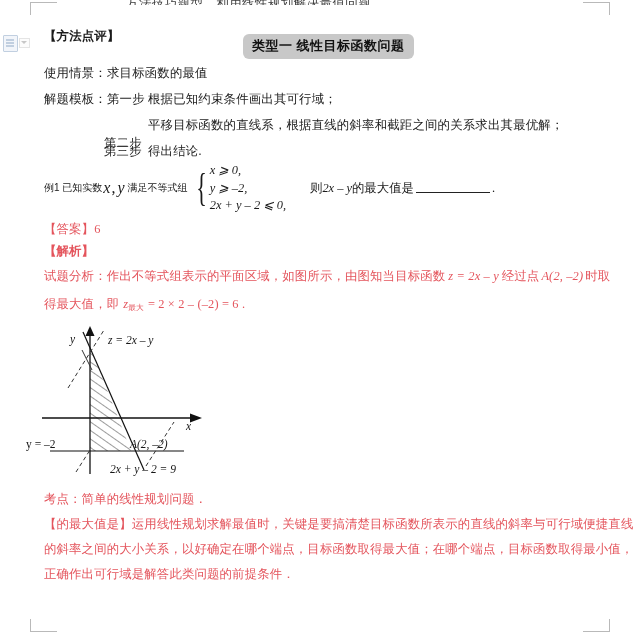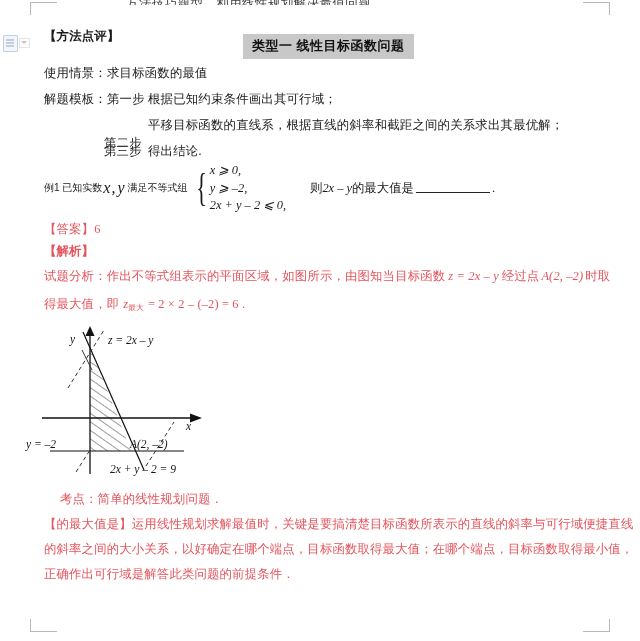--- a/index.html
+++ b/index.html
@@ -106,20 +106,21 @@
     left: 243px;
     top: 34px;
     background: #c8c8c8;
     color: #111;
     font-weight: 700;
     font-size: 13px;
     font-family: "Liberation Sans", sans-serif;
     padding: 3px 9px 4px 9px;
     letter-spacing: .5px;
     white-space: nowrap;
+    border-radius: 6px;
   }
 
   
   .mi { font-family: "Liberation Serif", serif; font-style: italic; }
   .mn { font-family: "Liberation Serif", serif; font-style: normal; }
   .msub { font-size: .62em; vertical-align: -0.22em; font-style: normal; }
 
   
   .example {
     position: absolute;
@@ -281,26 +282,26 @@
       <line x1="30" y1="62" x2="66" y2="4" stroke="#333" stroke-width="1" stroke-dasharray="4 3"></line>
       <line x1="108" y1="140" x2="136" y2="96" stroke="#333" stroke-width="1" stroke-dasharray="4 3"></line>
       <line x1="38" y1="146" x2="52" y2="124" stroke="#333" stroke-width="1" stroke-dasharray="4 3"></line>
 
       <line x1="44" y1="24" x2="54" y2="44" stroke="#333" stroke-width="1"></line>
     </svg>
 
     <div class="fig-label" style="left:32px; top:7px; font-style:italic;">y</div>
     <div class="fig-label" style="left:148px; top:94px; font-style:italic;">x</div>
     <div class="fig-label" style="left:70px; top:8px; font-style:italic;">z = 2x – y</div>
-    <div class="fig-label" style="left:-12px; top:112px; font-style:italic;">y = –2</div>
+    <div class="fig-label" style="left:-12px; top:112px; ">y = –2</div>
     <div class="fig-label" style="left:92px; top:112px; font-style:italic;">A(2, –2)</div>
     <div class="fig-label" style="left:72px; top:137px; font-style:italic;">2x + y – 2 = 9</div>
   </div>
 
-  <div class="red" style="left:60px; top:491px;">考点：简单的线性规划问题．</div>
+  <div class="red" style="left:44px; top:491px;">考点：简单的线性规划问题．</div>
 
   <div class="red" style="left:44px; top:516px;">
     <span class="bold">【的最大值是】</span><span>运用线性规划求解最值时，关键是要搞清楚目标函数所表示的直线的斜率与可行域便捷直线</span>
   </div>
   <div class="red" style="left:44px; top:541px;">的斜率之间的大小关系，以好确定在哪个端点，目标函数取得最大值；在哪个端点，目标函数取得最小值，</div>
   <div class="red" style="left:44px; top:566px;">正确作出可行域是解答此类问题的前提条件．</div>
 
 </div>
 
 </body></html>

